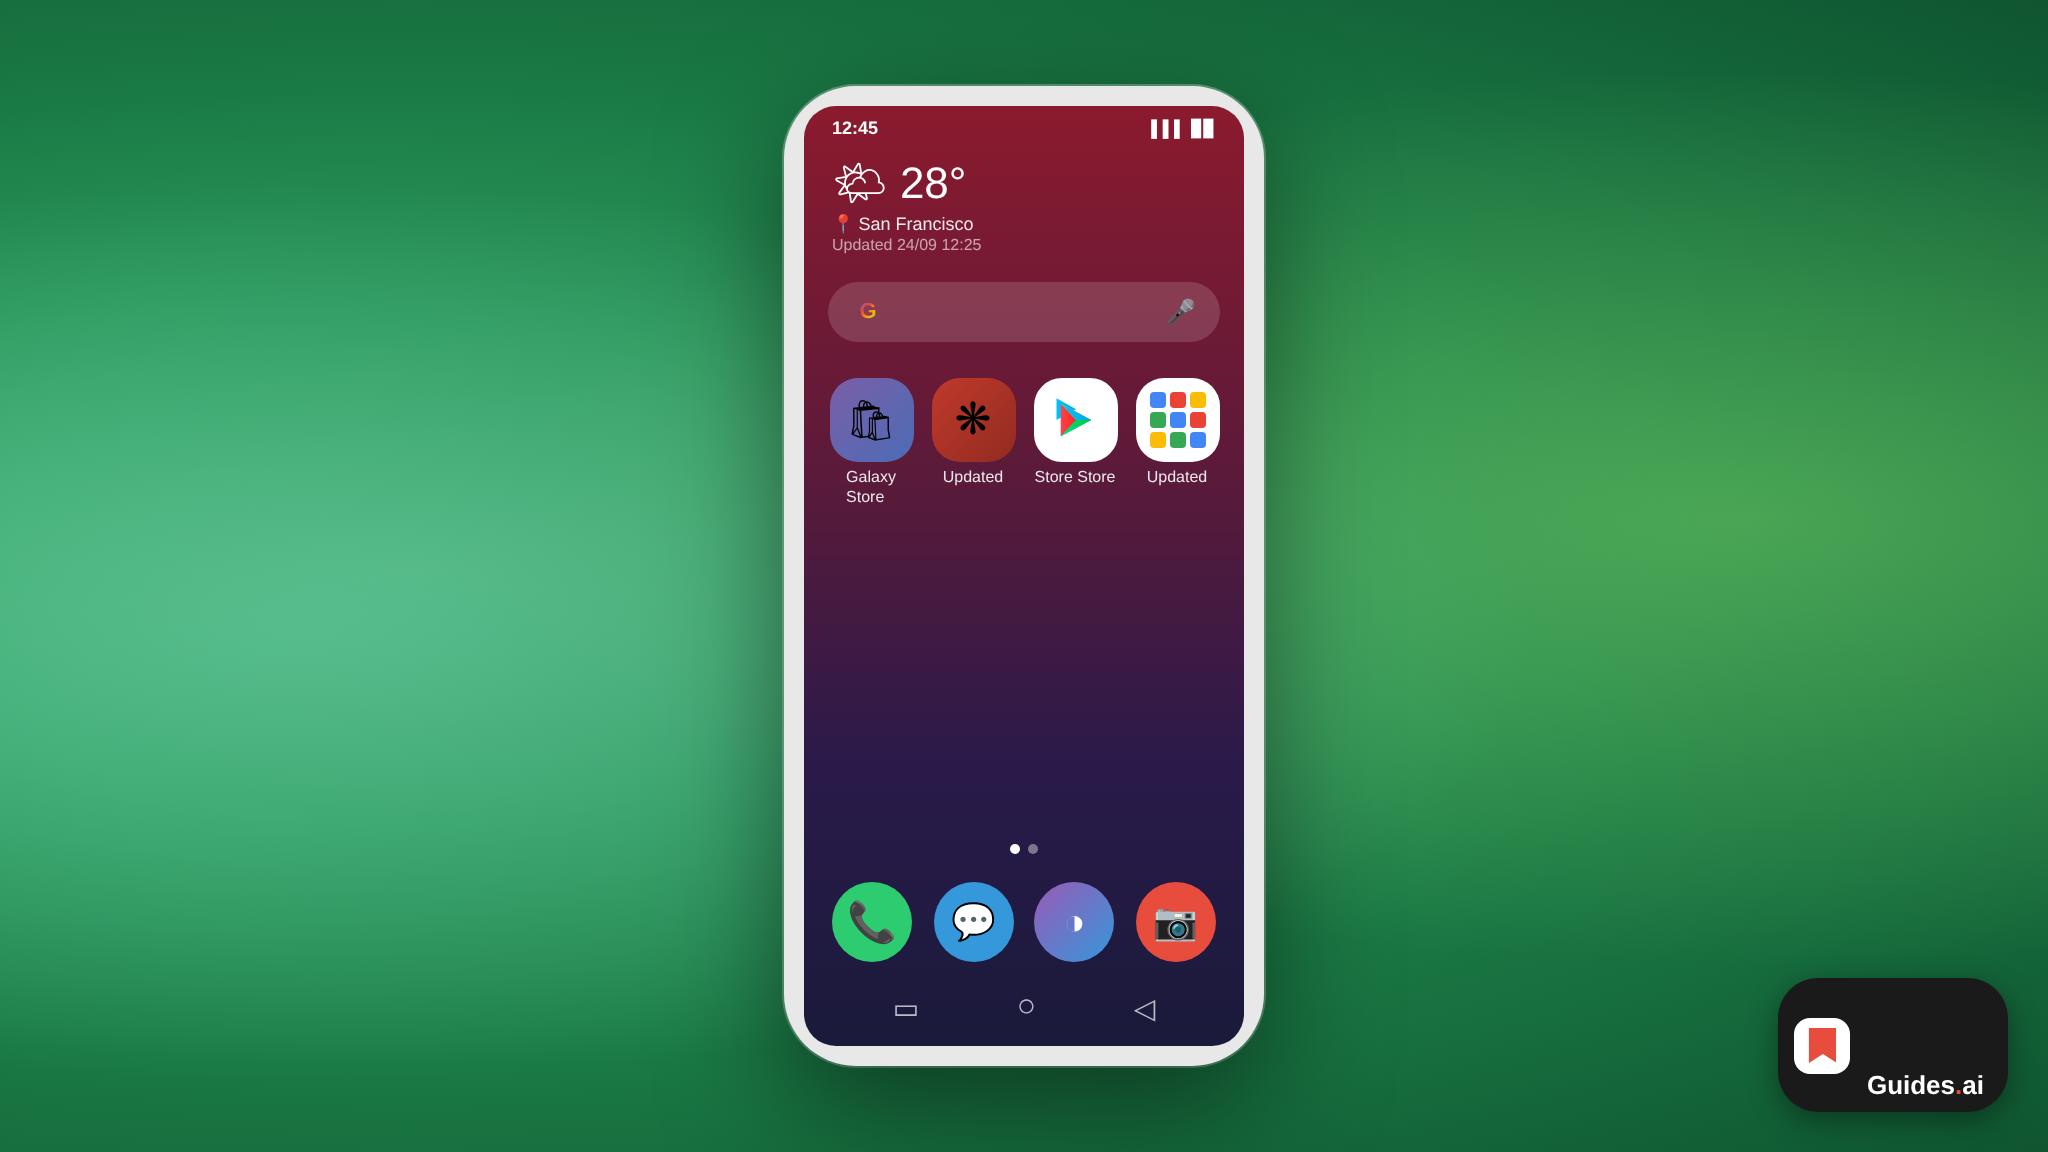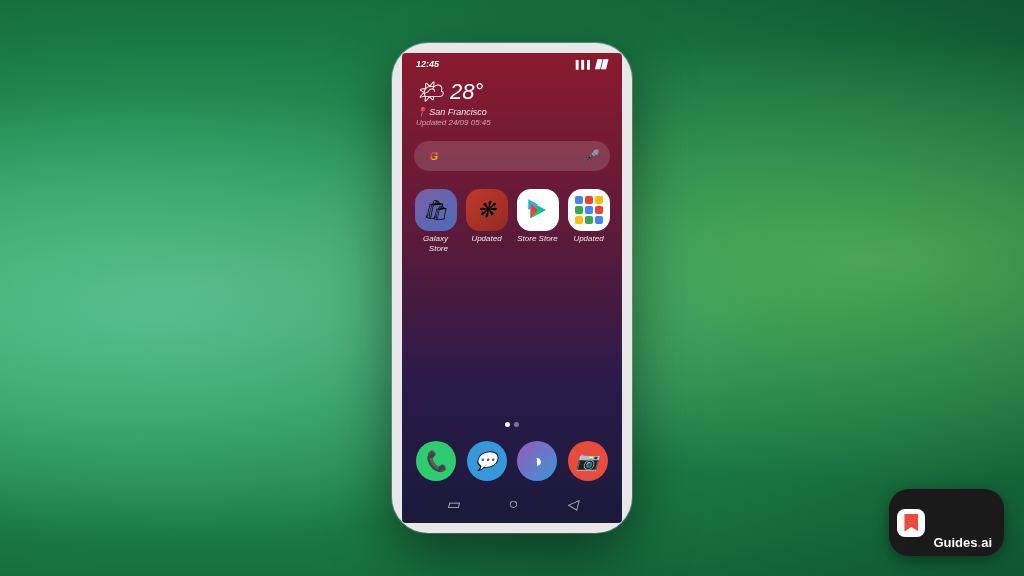--- a/index.html
+++ b/index.html
@@ -32,27 +32,26 @@
       height: 490px;
       background: #e8e8e8;
       border-radius: 36px;
       padding: 10px;
       box-shadow: 0 20px 60px rgba(0,0,0,0.5), 0 0 0 1px rgba(255,255,255,0.3);
     }
 
     .phone-screen {
       width: 100%;
       height: 100%;
-      border-radius: 4px;
+      border-radius: 16px;
       overflow: hidden;
       background: linear-gradient(180deg, #8b1a2e 0%, #5a1a3a 40%, #2a1a4a 70%, #1a1a3a 100%);
       position: relative;
       display: flex;
       flex-direction: column;
-      font-style: italic;
     }
 
     
     .status-bar {
       display: flex;
       justify-content: space-between;
       align-items: center;
       padding: 6px 14px 2px;
       color: white;
       font-size: 9px;
@@ -165,21 +164,21 @@
       display: flex;
       align-items: center;
       justify-content: center;
       font-size: 20px;
       position: relative;
     }
 
     .app-label {
       font-size: 8px;
       color: rgba(255,255,255,0.9);
-      text-align: right;
+      text-align: left;
       line-height: 1.2;
     }
 
     
     .app-item.highlighted .app-icon-wrap {
       border: 2px solid white;
       border-radius: 14px;
     }
 
     .app-icon-galaxy { background: linear-gradient(135deg, #7b5ea7, #4b6cb7); }
@@ -327,21 +326,21 @@
 
     <div class="weather-widget">
       <div class="weather-main">
         <span class="weather-icon">🌤</span>
         <span class="weather-temp">28°</span>
       </div>
       <div class="weather-location">
         <span>📍</span>
         <span>San Francisco</span>
       </div>
-      <div class="weather-updated">Updated 24/09 05:45</div>
+      <div class="weather-updated">Updated 24/09 12:25</div>
     </div>
 
     <div class="search-bar">
       <div class="google-g">
         <span class="google-g-letter">G</span>
       </div>
       <div class="search-spacer"></div>
       <span class="mic-icon">🎤</span>
     </div>
 

